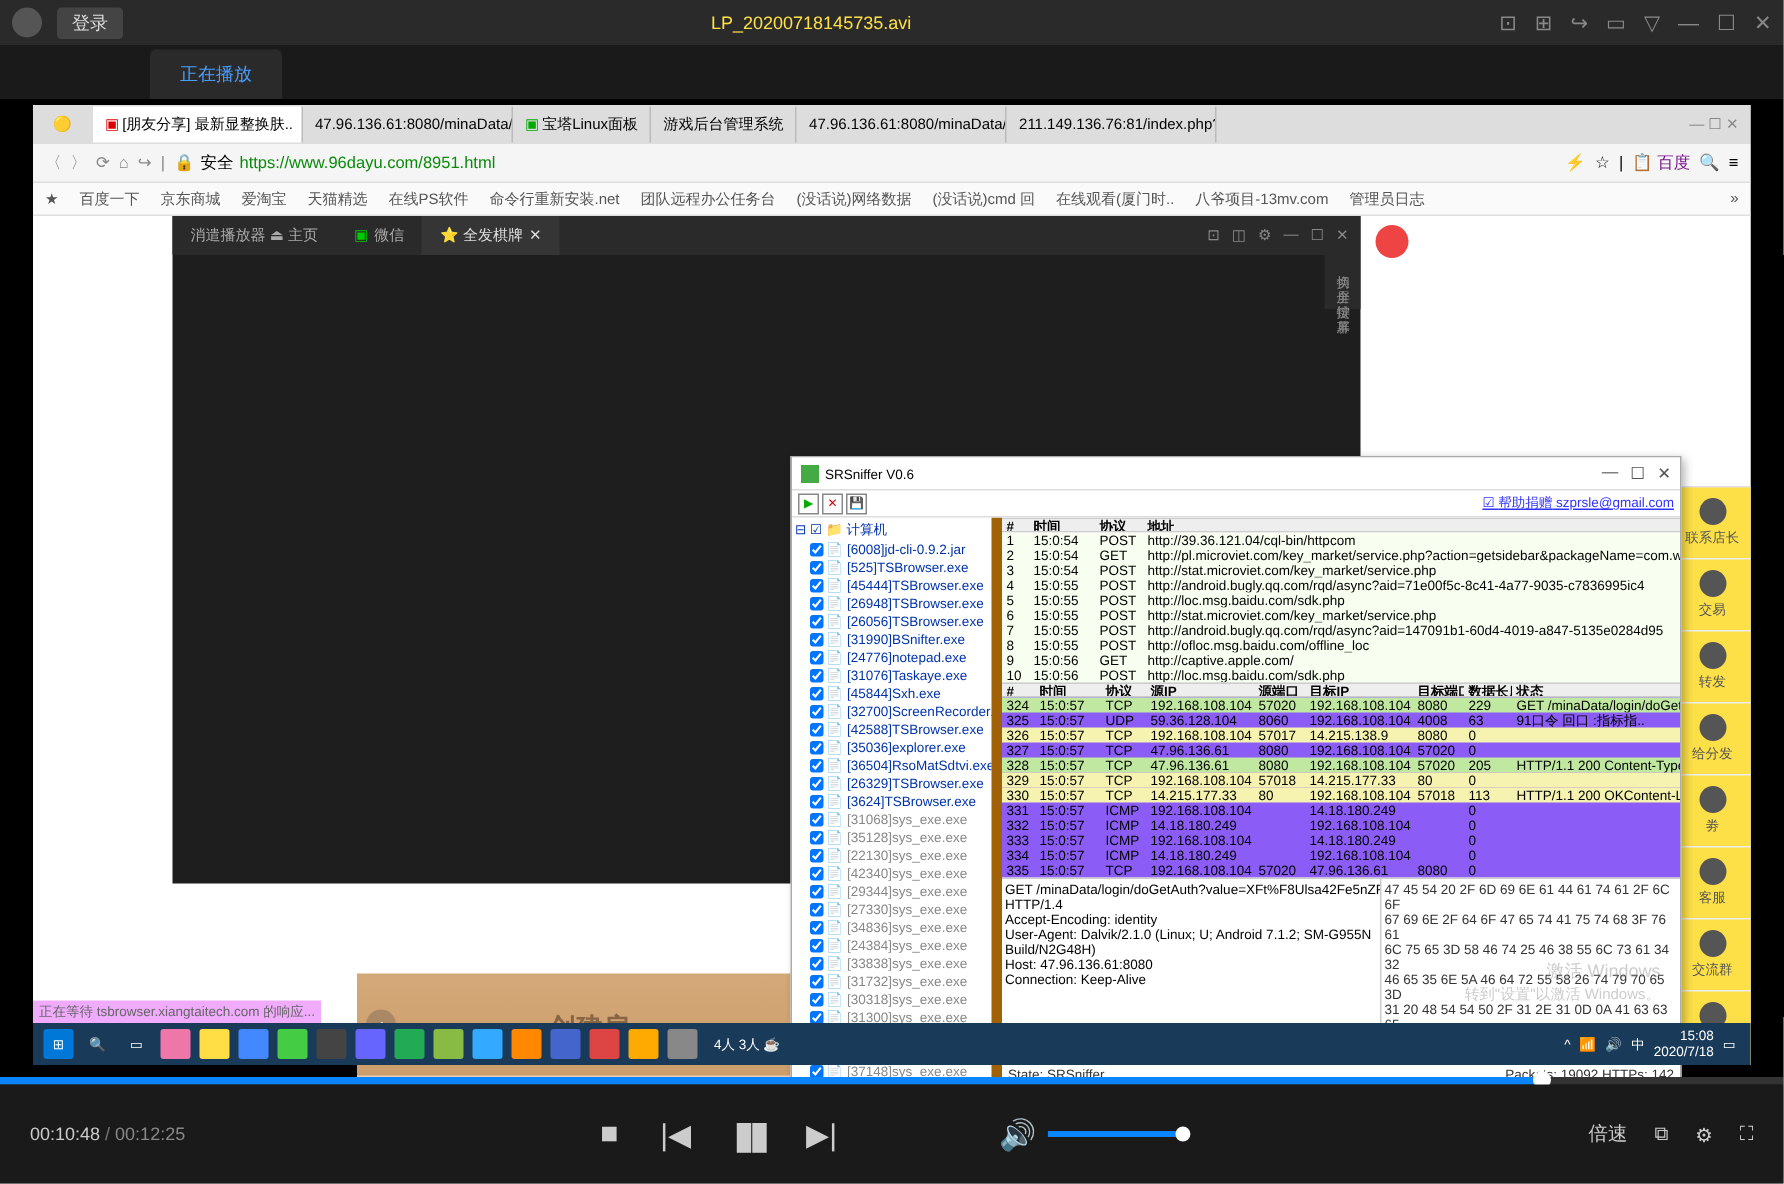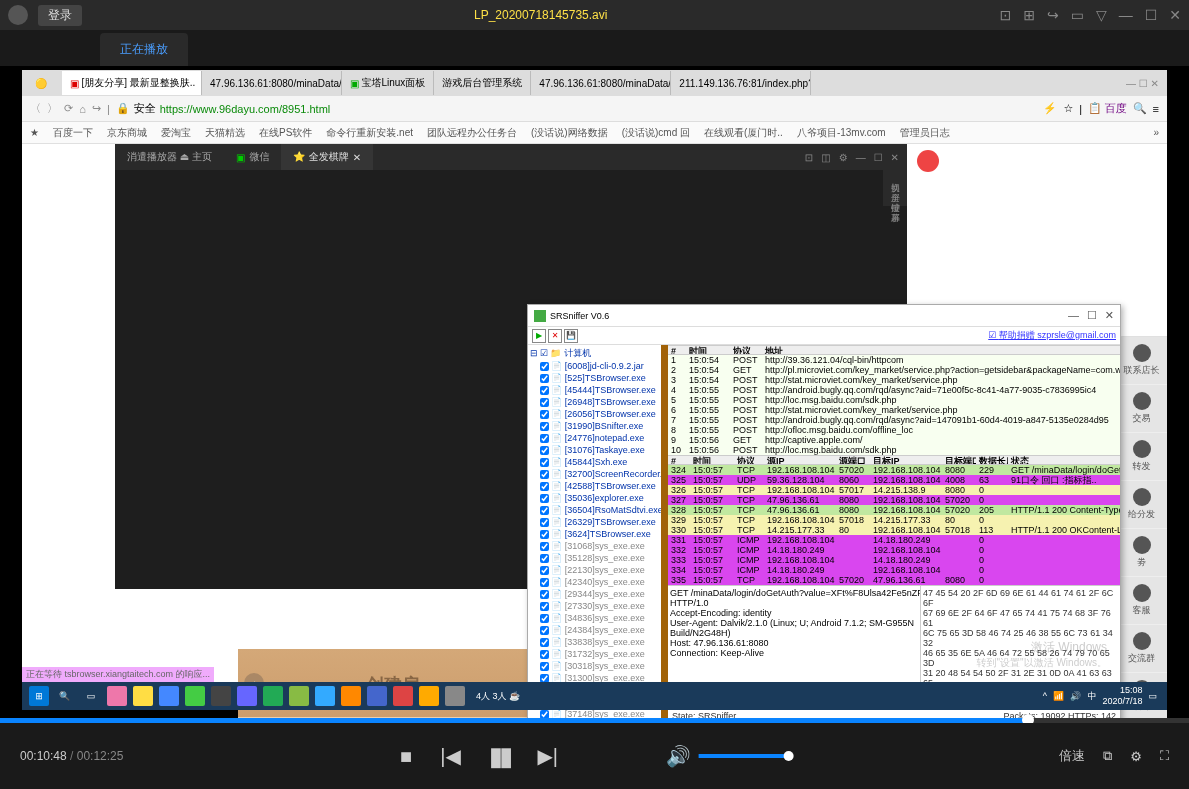--- a/index.html
+++ b/index.html
@@ -40,21 +40,21 @@
 .dw-side { position: absolute; right: 0; top: 26px; width: 24px; background: #2a2a2a; display: flex; flex-direction: column; align-items: center; padding-top: 6px; gap: 10px; color: #888; font-size: 9px; }
 .dw-side div { writing-mode: vertical-rl; }
 
 
 .game-peek { position: absolute; left: 216px; top: 505px; width: 310px; height: 100px; background: linear-gradient(#d4a878,#c89868); overflow: hidden; font-size: 10px; }
 .gp-title { position:absolute; top:24px; left:50%; transform:translateX(-50%); font-size:18px; color:#864; font-weight:bold; }
 .gp-back { position:absolute; left:6px; top:24px; width:20px; height:20px; background:#a86; border-radius:50%; color:#fff; display:flex; align-items:center; justify-content:center; }
 .gp-row { position:absolute; bottom:8px; left:0; right:0; height:24px; background:rgba(255,240,220,.6); display:flex; align-items:center; padding:0 6px; gap:6px; }
 
 
-.rail { position:absolute; right:0; top:192px; width:52px; background:#e5e5e5; border:1px solid #e0e0e0; border-right:none; border-radius:8px 0 0 8px; }
+.rail { position:absolute; right:0; top:180px; width:52px; background:#fde047; border:1px solid #e0e0e0; border-right:none; border-radius:8px 0 0 8px; }
 .rail-item { height:48px; display:flex; flex-direction:column; align-items:center; justify-content:center; font-size:9px; color:#555; border-bottom:1px solid #eee; }
 .rail-ico { width:18px; height:18px; border-radius:50%; background:#555; margin-bottom:2px; }
 .red-badge { position:absolute; left:895px; top:6px; width:22px; height:22px; border-radius:50%; background:#e44; }
 
 
 .sniffer { position:absolute; left:505px; top:160px; width:594px; height:420px; background:#fff; border:1px solid #aaa; box-shadow:2px 2px 6px rgba(0,0,0,.3); display:flex; flex-direction:column; font-size:9px; font-family:Consolas,monospace; }
 .sn-title { height:22px; background:#fff; border-bottom:1px solid #ddd; display:flex; align-items:center; padding:0 6px;justify-content:flex-end; }
 .sn-ico { width:12px; height:12px; background:#4a4; margin-right:4px; }
 .sn-winctl { margin-left:auto; display:flex; gap:8px; color:#555; font-size:11px; }
 .sn-toolbar { height:18px; border-bottom:1px solid #ddd; display:flex; align-items:center; padding:0 4px; gap:2px; }
@@ -65,21 +65,21 @@
 .sn-tree-root { color:#03a; }
 .sn-tree-item { display:flex; align-items:center; gap:2px; padding-left:10px; color:#03a; white-space:nowrap; line-height:12px; }
 .sn-tree-item input { width:9px; height:9px; }
 .sn-tree-item.gray { color:#888; }
 .sn-right { flex:1; display:flex; flex-direction:column; overflow:hidden; }
 .sn-top-list { height:100px; overflow:hidden; background:#f8fff0; }
 .sn-row { display:flex; white-space:nowrap; line-height:10px; height:10px; }
 .sn-row span { padding:0 3px; overflow:hidden; }
 .c-n{width:18px;} .c-t{width:44px;} .c-m{width:32px;} .c-u{flex:1;}
 .sn-hdr { background:#eee; border-top:1px solid #ccc; border-bottom:1px solid #ccc; font-weight:bold; color:#000; }
-.sn-bot-list { height:120px; overflow:hidden; background:#d946ef; }
+.sn-bot-list { height:120px; overflow:hidden; background:#8b5cf6; }
 .b-n{width:22px;} .b-t{width:44px;} .b-p{width:30px;} .b-si{width:72px;} .b-sp{width:34px;} .b-di{width:72px;} .b-dp{width:34px;} .b-l{width:32px;} .b-x{flex:1;}
 .sn-row.yel { background:#f6f2b0; }
 .sn-row.grn { background:#c0e8a0; }
 .sn-detail { flex:1; display:flex; border-top:1px solid #ccc; overflow:hidden; }
 .sn-req { flex:1; padding:2px; line-height:10px; white-space:nowrap; overflow:hidden; }
 .sn-hex { width:200px; border-left:1px solid #ccc; padding:2px; line-height:10px; color:#333; overflow:hidden; }
 .sn-status { height:16px; border-top:1px solid #ccc; display:flex; align-items:center; padding:0 4px; justify-content:space-between; color:#333; }
 
 
 .taskbar { position:absolute; bottom:0; left:0; right:0; height:28px; background:#1a3a5a; display:flex; align-items:center; padding:0 4px; font-size:9px; color:#fff; }
@@ -519,21 +519,21 @@
                   <span class="b-sp">57020</span>
                   <span class="b-di">47.96.136.61</span>
                   <span class="b-dp">8080</span>
                   <span class="b-l">0</span>
                   <span class="b-x"></span>
                 </div>
               </div>
             <div class="sn-detail">
               <div class="sn-req" id="sn-req">
                   <div>GET /minaData/login/doGetAuth?value=XFt%F8Ulsa42Fe5nZFdrUXbtype=1</div>
-                  <div>HTTP/1.0</div>
+                  <div>HTTP/1.4</div>
                   <div></div>
                   <div>Accept-Encoding: identity</div>
                   <div>User-Agent: Dalvik/2.1.0 (Linux; U; Android 7.1.2; SM-G955N</div>
                   <div>Build/N2G48H)</div>
                   <div>Host: 47.96.136.61:8080</div>
                   <div>Connection: Keep-Alive</div>
                 </div>
               <div class="sn-hex" id="sn-hex">
                   <div>47 45 54 20 2F 6D 69 6E 61 44 61 74 61 2F 6C 6F</div>
                   <div>67 69 6E 2F 64 6F 47 65 74 41 75 74 68 3F 76 61</div>

